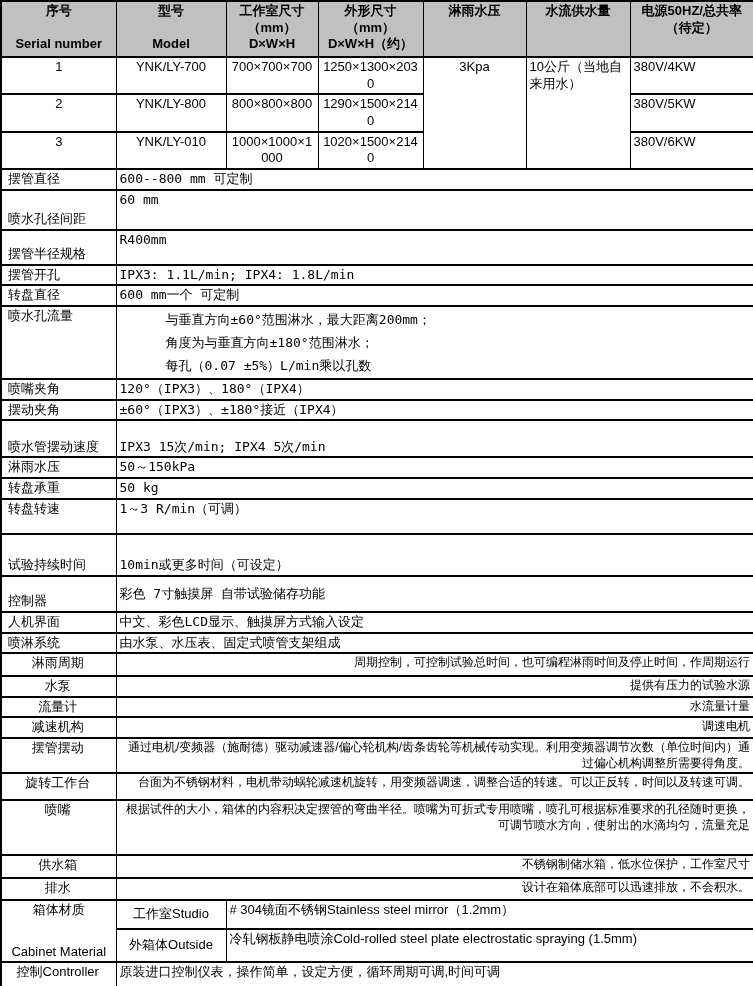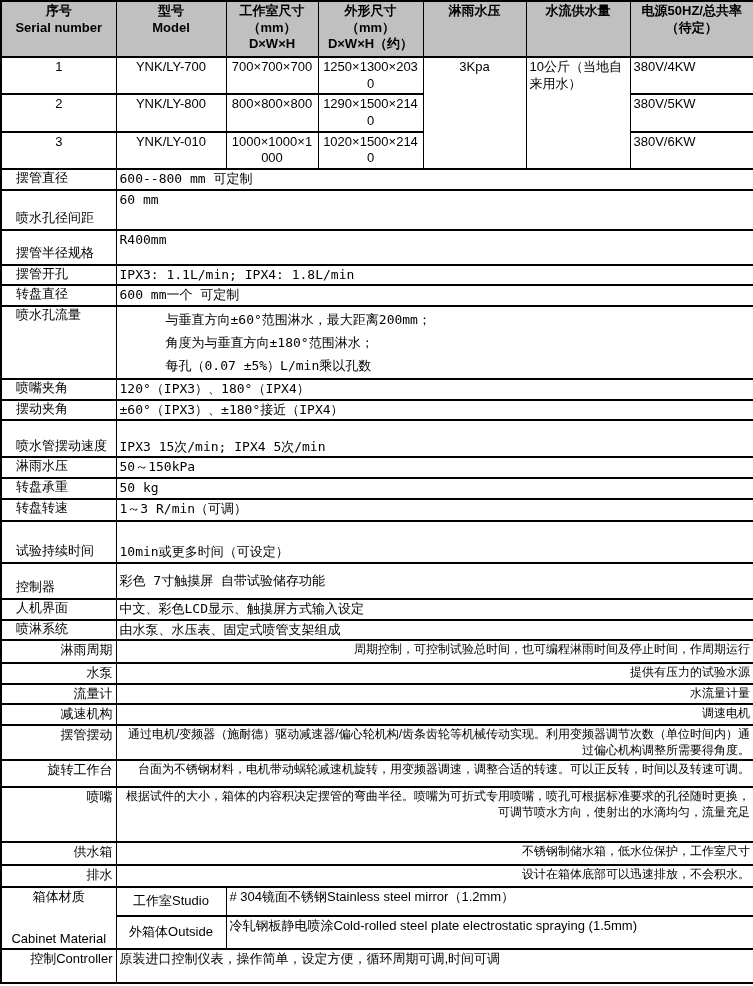--- a/index.html
+++ b/index.html
@@ -3,28 +3,28 @@
 <meta charset="utf-8">
 <style>
   html,body{margin:0;padding:0;background:#ffffff;}
   .sheet{width:753px;}
   table{border-collapse:collapse;table-layout:fixed;width:753px;color:#000;
         font-family:"Liberation Sans",sans-serif;border:2px solid #000;background:#fff;}
   td{border:1px solid #000;border-top-width:2px;border-bottom-width:2px;
      padding:1px 3px;vertical-align:top;font-size:13px;line-height:1.28;overflow:hidden;}
   
   tr.hdr td{background:#c0c0c0;font-weight:bold;text-align:center;}
-  .hc{display:flex;flex-direction:column;height:50px;}
+  .hc{display:flex;flex-direction:column;justify-content:space-between;height:50px;}
   .hc.one{justify-content:flex-start;}
   
   .c{text-align:center;}
   .ba{word-break:break-all;}
   
-  .lab{padding-left:14px;font-family:Liberation Mono, monospace;}
-  .labctr{text-align:right;padding-left:1px;}
+  .lab{padding-left:6px;}
+  .labctr{text-align:center;padding-left:1px;}
   .bot{vertical-align:bottom;}
   .mid{vertical-align:middle;}
   .mono{font-family:"DejaVu Sans Mono",monospace;}
   .sm{font-size:12px;line-height:1.3;text-align:right;}
   .flow div{line-height:23px;white-space:nowrap;margin-left:46px;}
   .cab{display:flex;flex-direction:column;justify-content:space-between;
        min-height:58px;height:100%;text-align:center;}
 </style>
 </head>
 <body>
@@ -149,21 +149,21 @@
     <td colspan="6" class="mono bot">IPX3   15次/min; IPX4   5次/min</td>
         </tr>
   <tr style="height:20px">
     <td class="lab">淋雨水压</td>
     <td colspan="6" class="mono">50～150kPa</td>
         </tr>
   <tr style="height:21px">
     <td class="lab">转盘承重</td>
     <td colspan="6" class="mono">50 kg</td>
         </tr>
-  <tr style="height:22px">
+  <tr style="height:35px">
     <td class="lab">转盘转速</td>
     <td colspan="6" class="mono">1～3 R/min（可调）</td>
         </tr>
   <tr style="height:42px">
     <td class="lab bot">试验持续时间</td>
     <td colspan="6" class="mono bot">10min或更多时间（可设定）</td>
         </tr>
   <tr style="height:36px">
     <td class="lab bot">控制器</td>
     <td colspan="6" class="mono mid">彩色  7寸触摸屏  自带试验储存功能</td>

